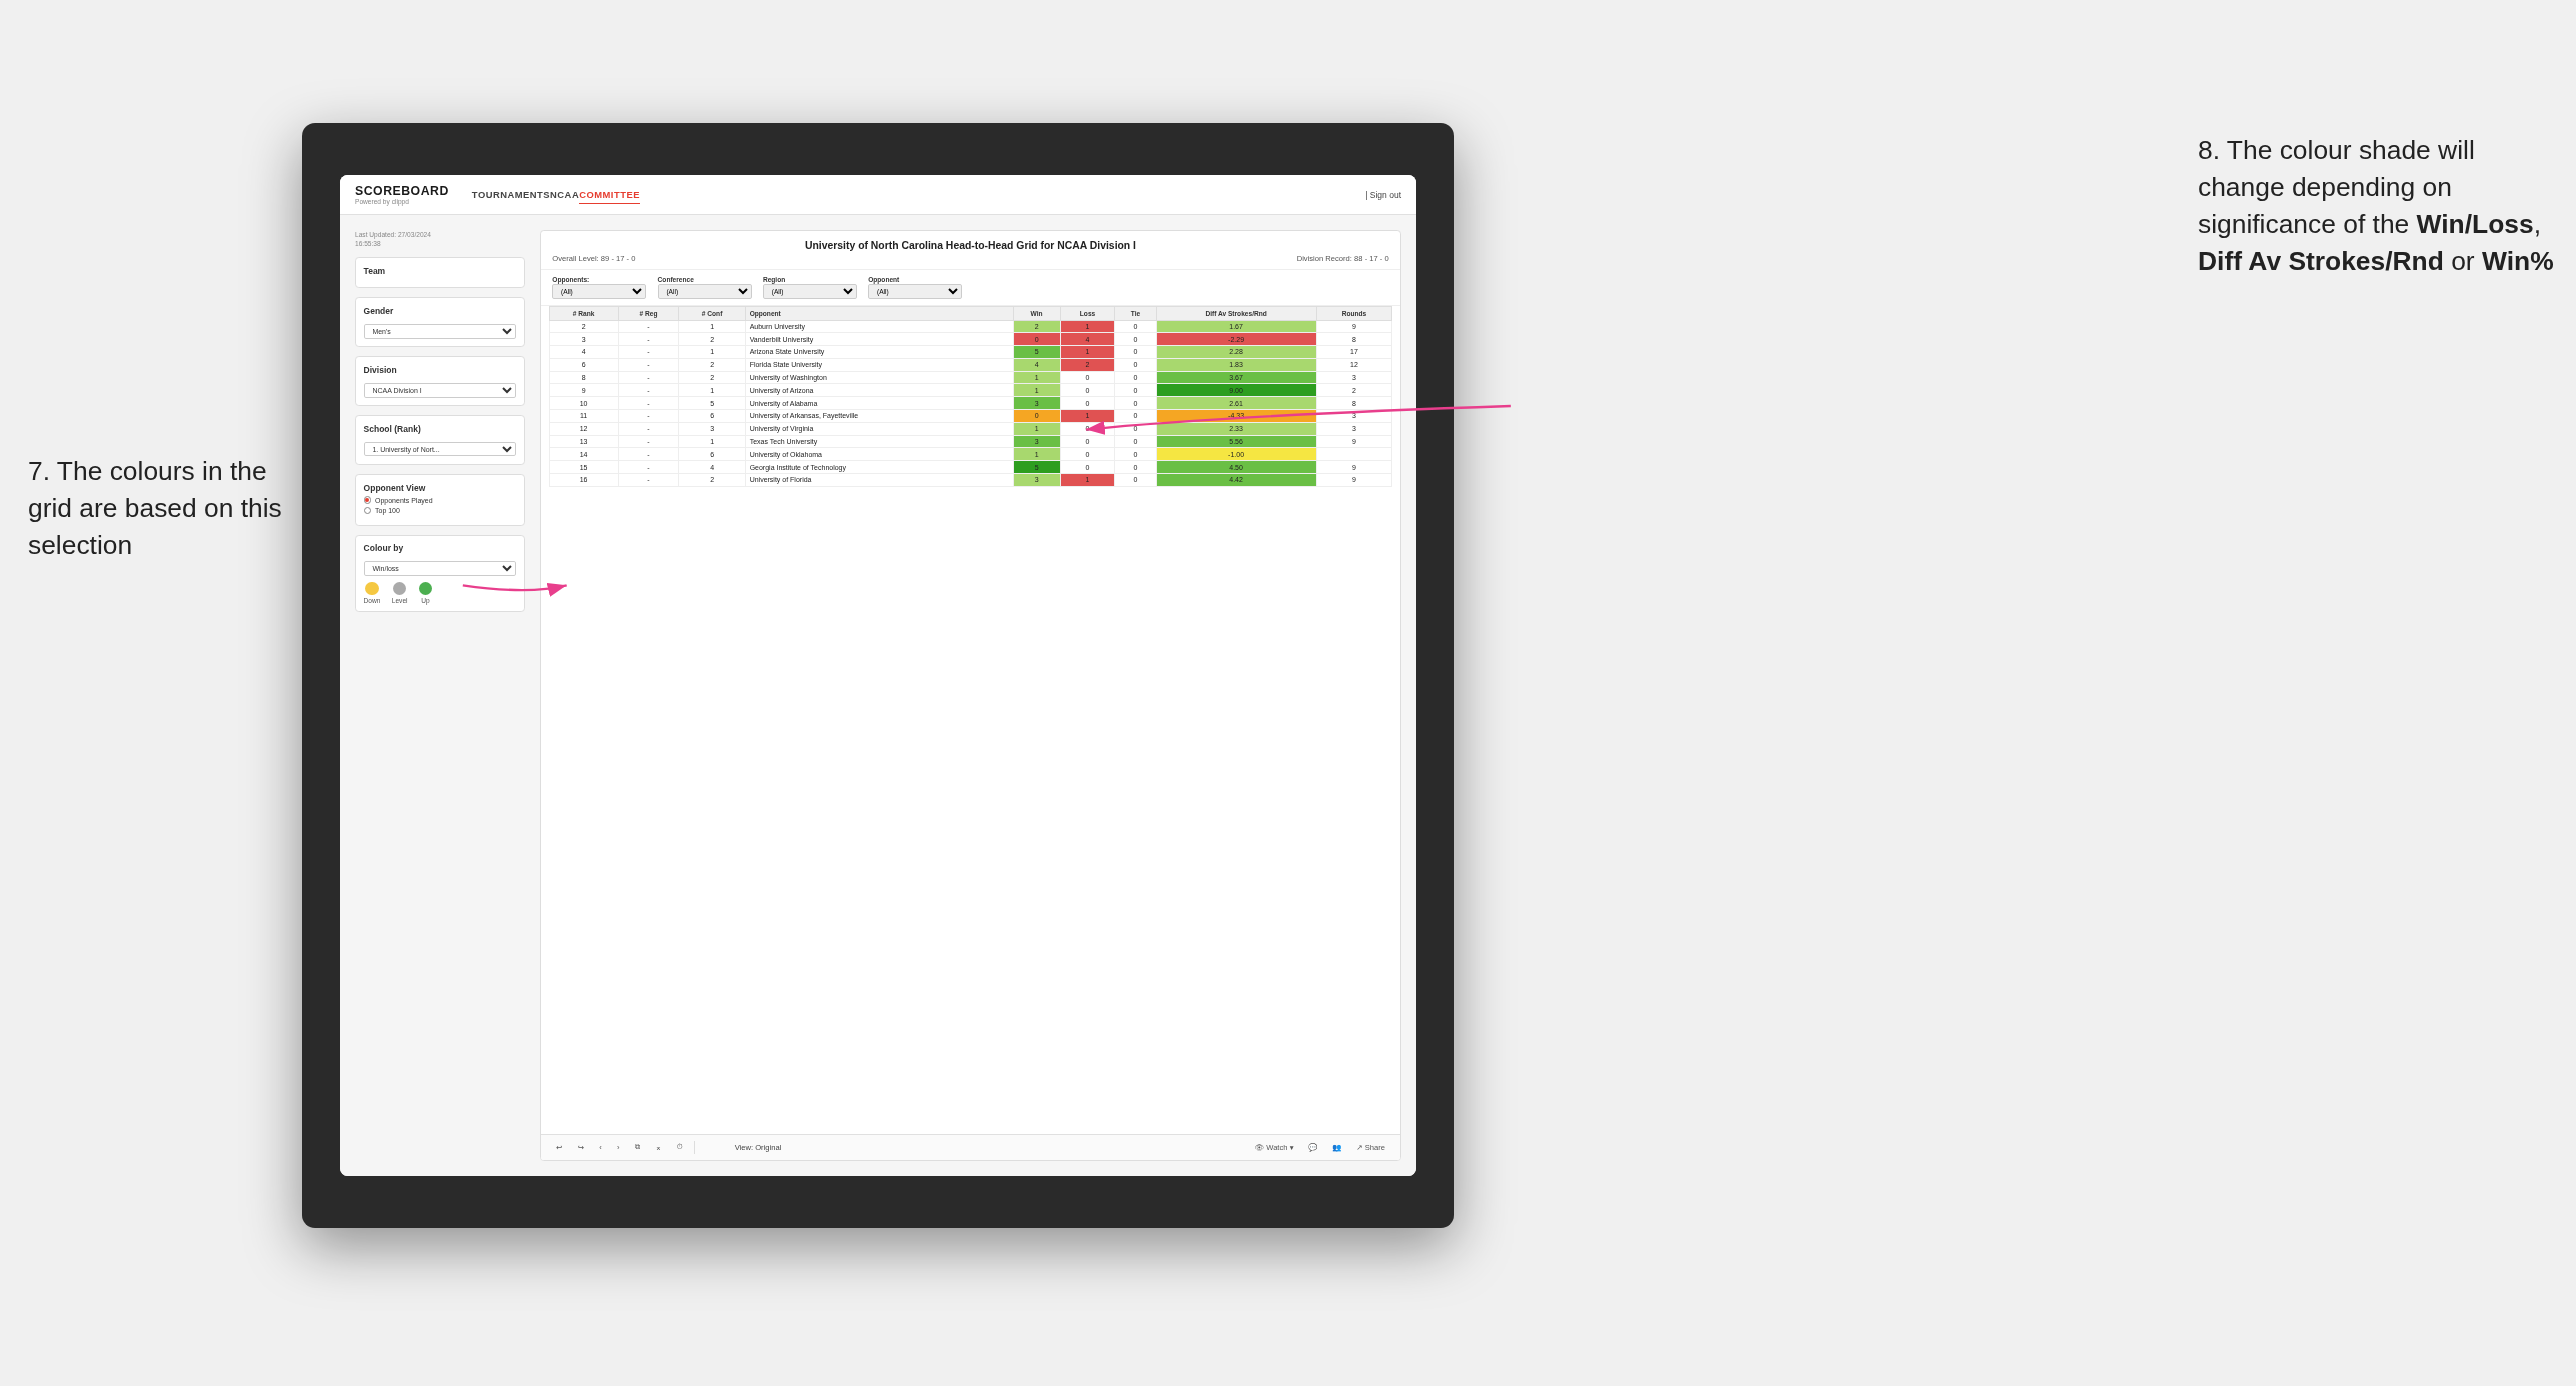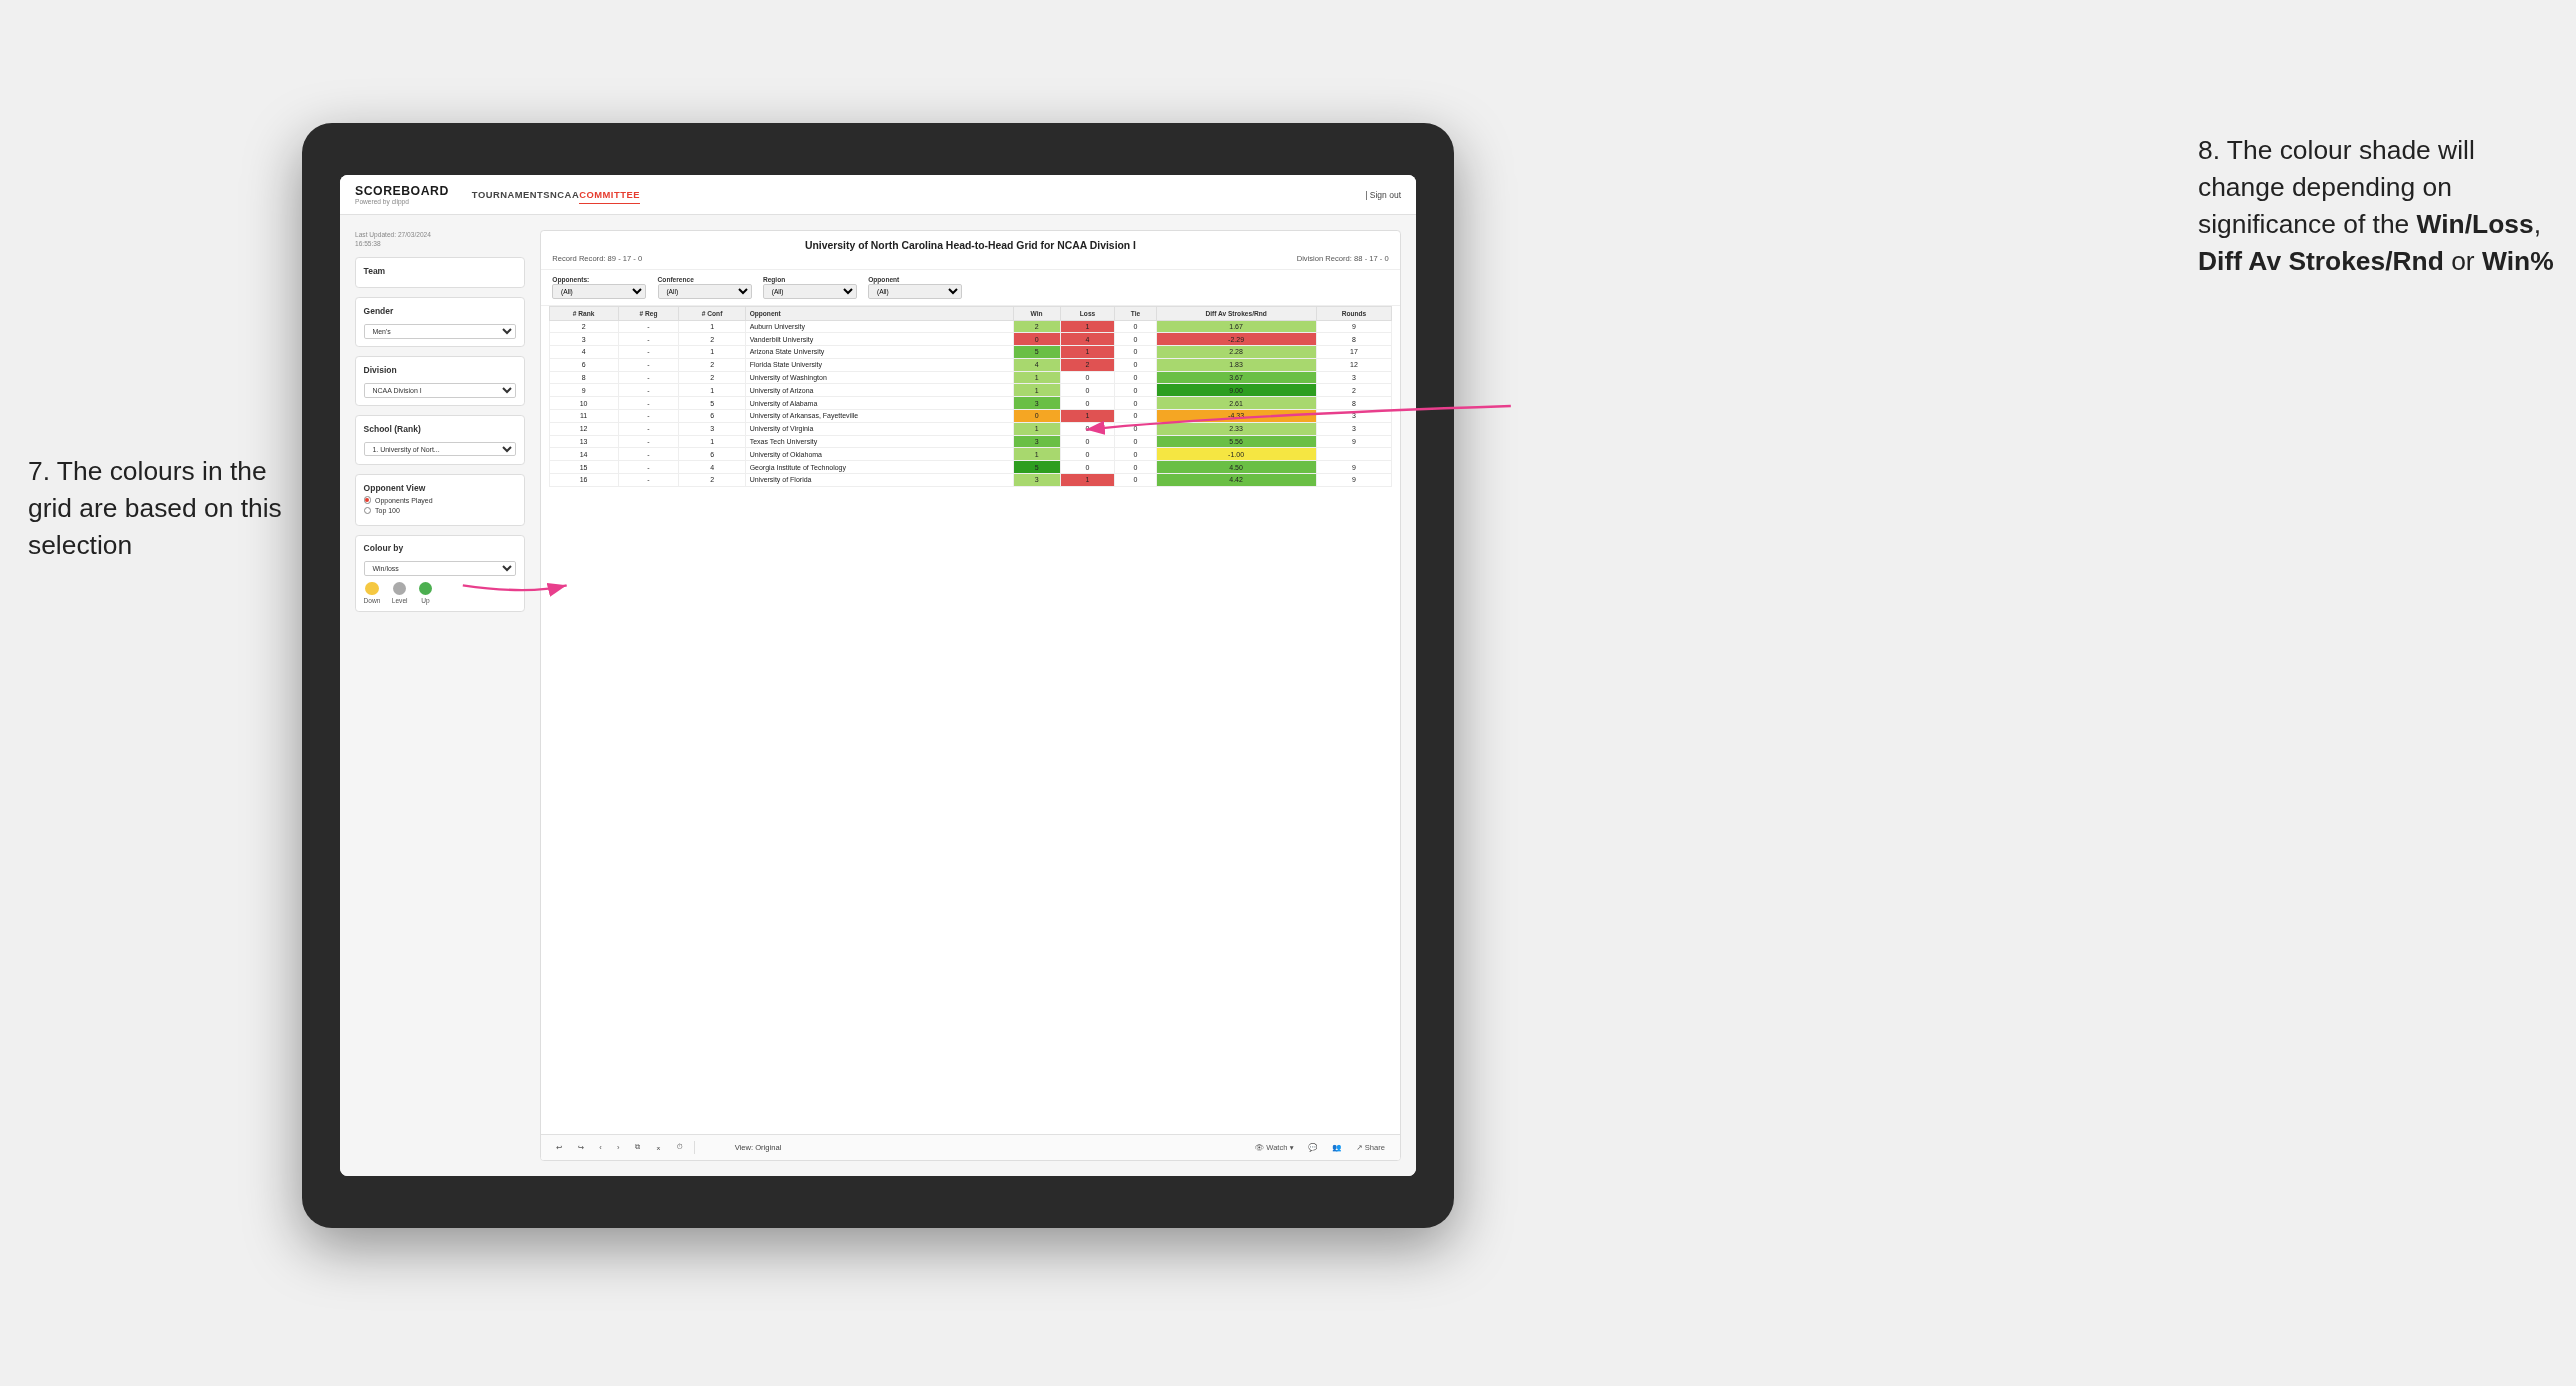--- a/index.html
+++ b/index.html
@@ -47,21 +47,21 @@
     }
 
     
     .tablet {
       position: absolute;
       left: 302px;
       top: 123px;
       width: 1152px;
       height: 1105px;
       background: #2a2a2a;
-      border-radius: 30px;
+      border-radius: 13px;
       box-shadow: 0 19px 57px rgba(0,0,0,0.4);
       display: flex;
       align-items: center;
       justify-content: center;
     }
     .tablet-screen {
       width: 1076px;
       height: 1001px;
       background: #fff;
       border-radius: 7.6px;
@@ -496,21 +496,21 @@
             </div>
           </div>
         </div>
       </div>
 
       <div class="grid-panel">
         <div class="grid-title-area">
           <div class="grid-title">University of North Carolina Head-to-Head Grid for NCAA Division I</div>
           <div class="grid-record-row">
             <span>
-              <span>Record Record:</span> <span>89 - 17 - 0</span>
+              <span>Overall Level:</span> <span>89 - 17 - 0</span>
             </span>
             <span>
               <span>Division Record:</span> <span>88 - 17 - 0</span>
             </span>
           </div>
         </div>
 
         <div class="filter-row">
           <div class="filter-group">
             <span class="filter-label">Opponents:</span>

